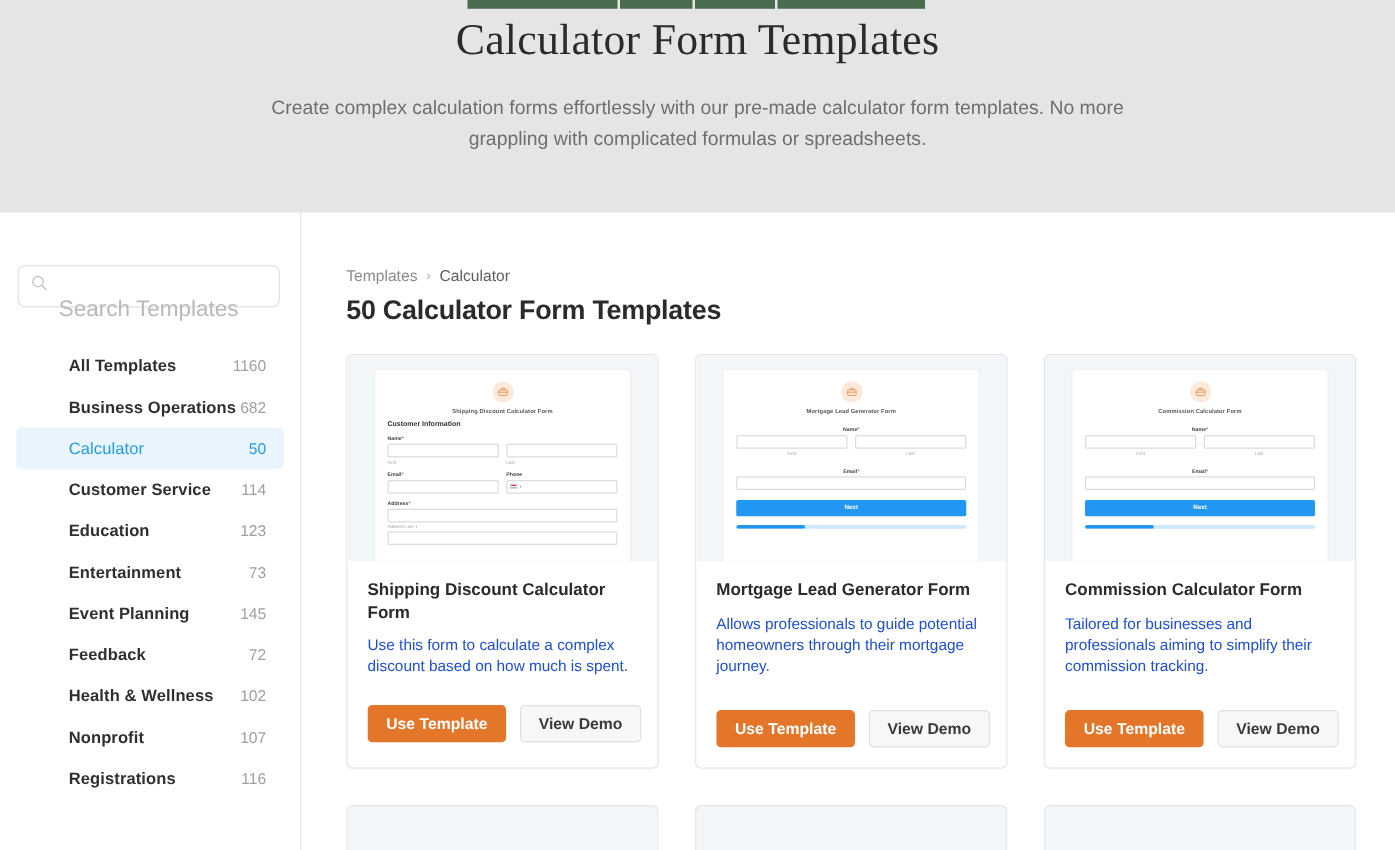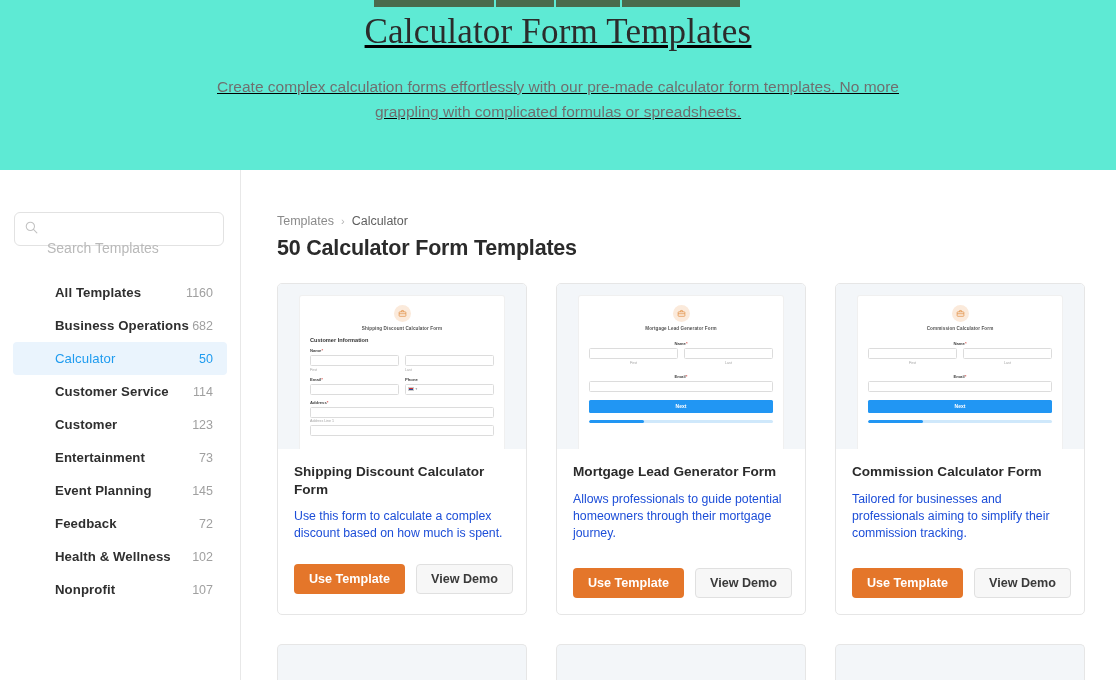--- a/index.html
+++ b/index.html
@@ -9,24 +9,23 @@
     overflow: hidden;
     background: #ffffff;
     font-family: "Liberation Sans", sans-serif;
     -webkit-font-smoothing: antialiased;
   }
 
   
   .hero {
     position: relative;
     height: 170px;
-    background: #5eead4;
+    background: #e5e5e5;
     text-align: center;
     overflow: hidden;
-    text-decoration: underline;
   }
   .nav-strip {
     position: absolute;
     top: 0; left: 50%;
     transform: translateX(-50%);
     width: 368px; height: 7px;
     display: flex;
     gap: 2px;
   }
   .nav-chip { background: #4a6b4d; height: 7px; }
@@ -69,21 +68,21 @@
     height: 34px;
     border: 1px solid #e2e2e2;
     border-radius: 6px;
     background: #fff;
     padding: 0 10px;
   }
   .search-box svg { flex: 0 0 auto; margin-right: 7px; }
   .search-input {
     border: 0; outline: 0;
     font-family: "Liberation Sans", sans-serif;
-    font-size: 14px;
+    font-size: 18px;
     color: #999;
     width: 100%;
     background: transparent;
     margin-top: 37px;
   }
   .search-input::placeholder { color: #b9b9b9; }
 
   .cat-list { margin-top: 30px; }
   .cat-item {
     display: flex;
@@ -340,21 +339,21 @@
       </div>
       <div class="cat-item active">
         <span class="cat-label">Calculator</span>
         <span class="cat-count">50</span>
       </div>
       <div class="cat-item">
         <span class="cat-label">Customer Service</span>
         <span class="cat-count">114</span>
       </div>
       <div class="cat-item">
-        <span class="cat-label">Customer</span>
+        <span class="cat-label">Education</span>
         <span class="cat-count">123</span>
       </div>
       <div class="cat-item">
         <span class="cat-label">Entertainment</span>
         <span class="cat-count">73</span>
       </div>
       <div class="cat-item">
         <span class="cat-label">Event Planning</span>
         <span class="cat-count">145</span>
       </div>
@@ -362,20 +361,24 @@
         <span class="cat-label">Feedback</span>
         <span class="cat-count">72</span>
       </div>
       <div class="cat-item">
         <span class="cat-label">Health &amp; Wellness</span>
         <span class="cat-count">102</span>
       </div>
       <div class="cat-item">
         <span class="cat-label">Nonprofit</span>
         <span class="cat-count">107</span>
+      </div>
+      <div class="cat-item">
+        <span class="cat-label">Registrations</span>
+        <span class="cat-count">116</span>
       </div>
     </nav>
   </aside>
 
   <section class="main">
     <div class="breadcrumb">
       <span class="crumb">Templates</span>
       <span class="sep">›</span>
       <span class="crumb current">Calculator</span>
     </div>

